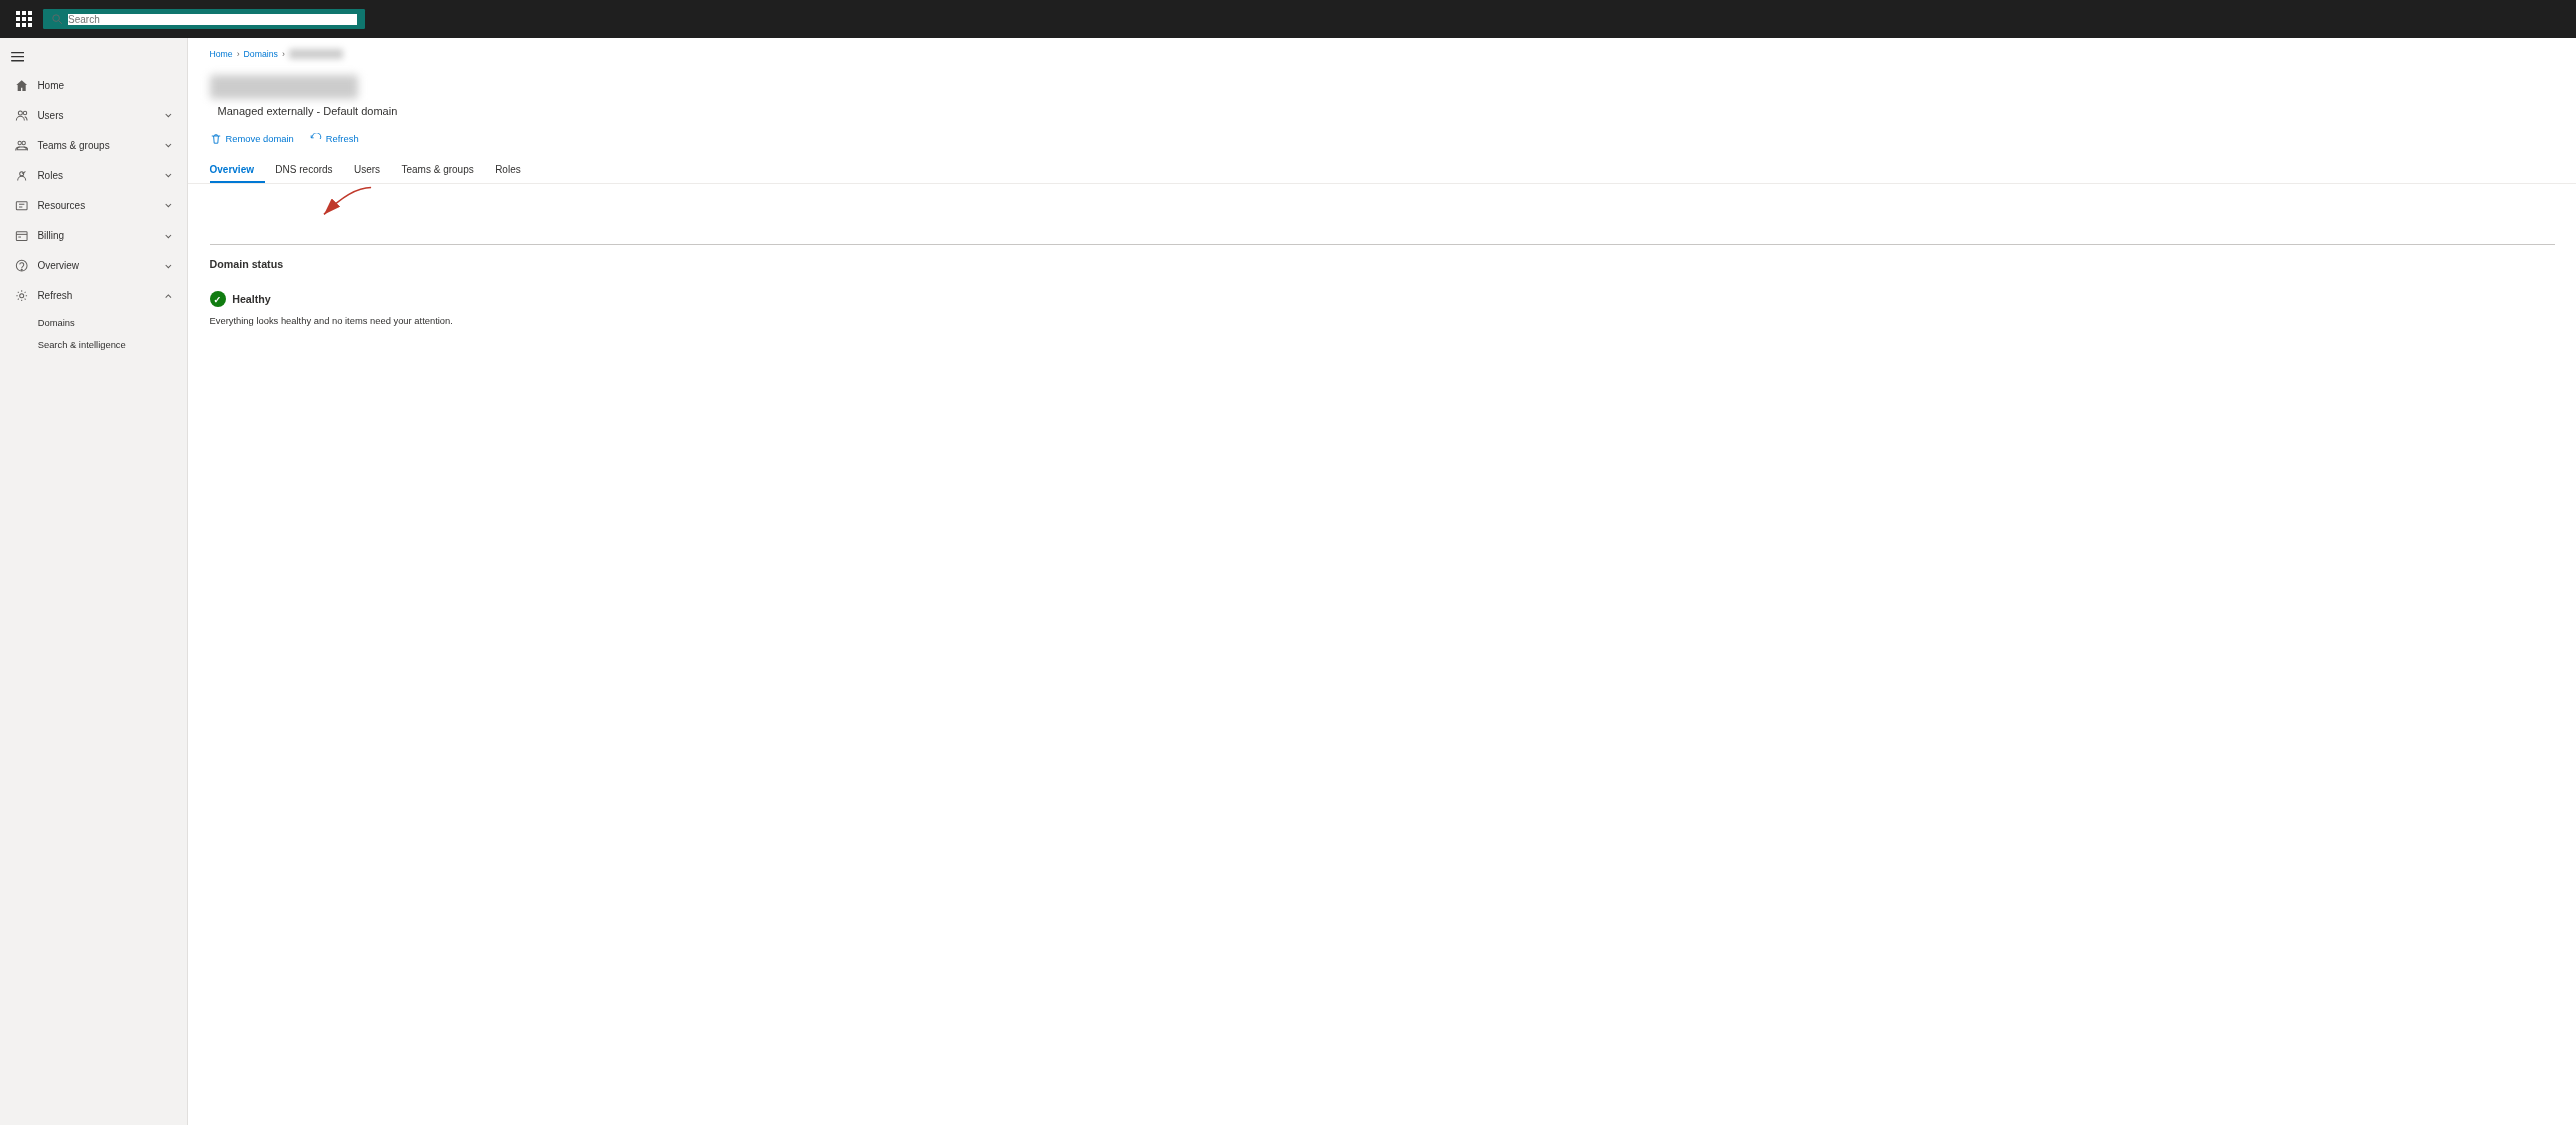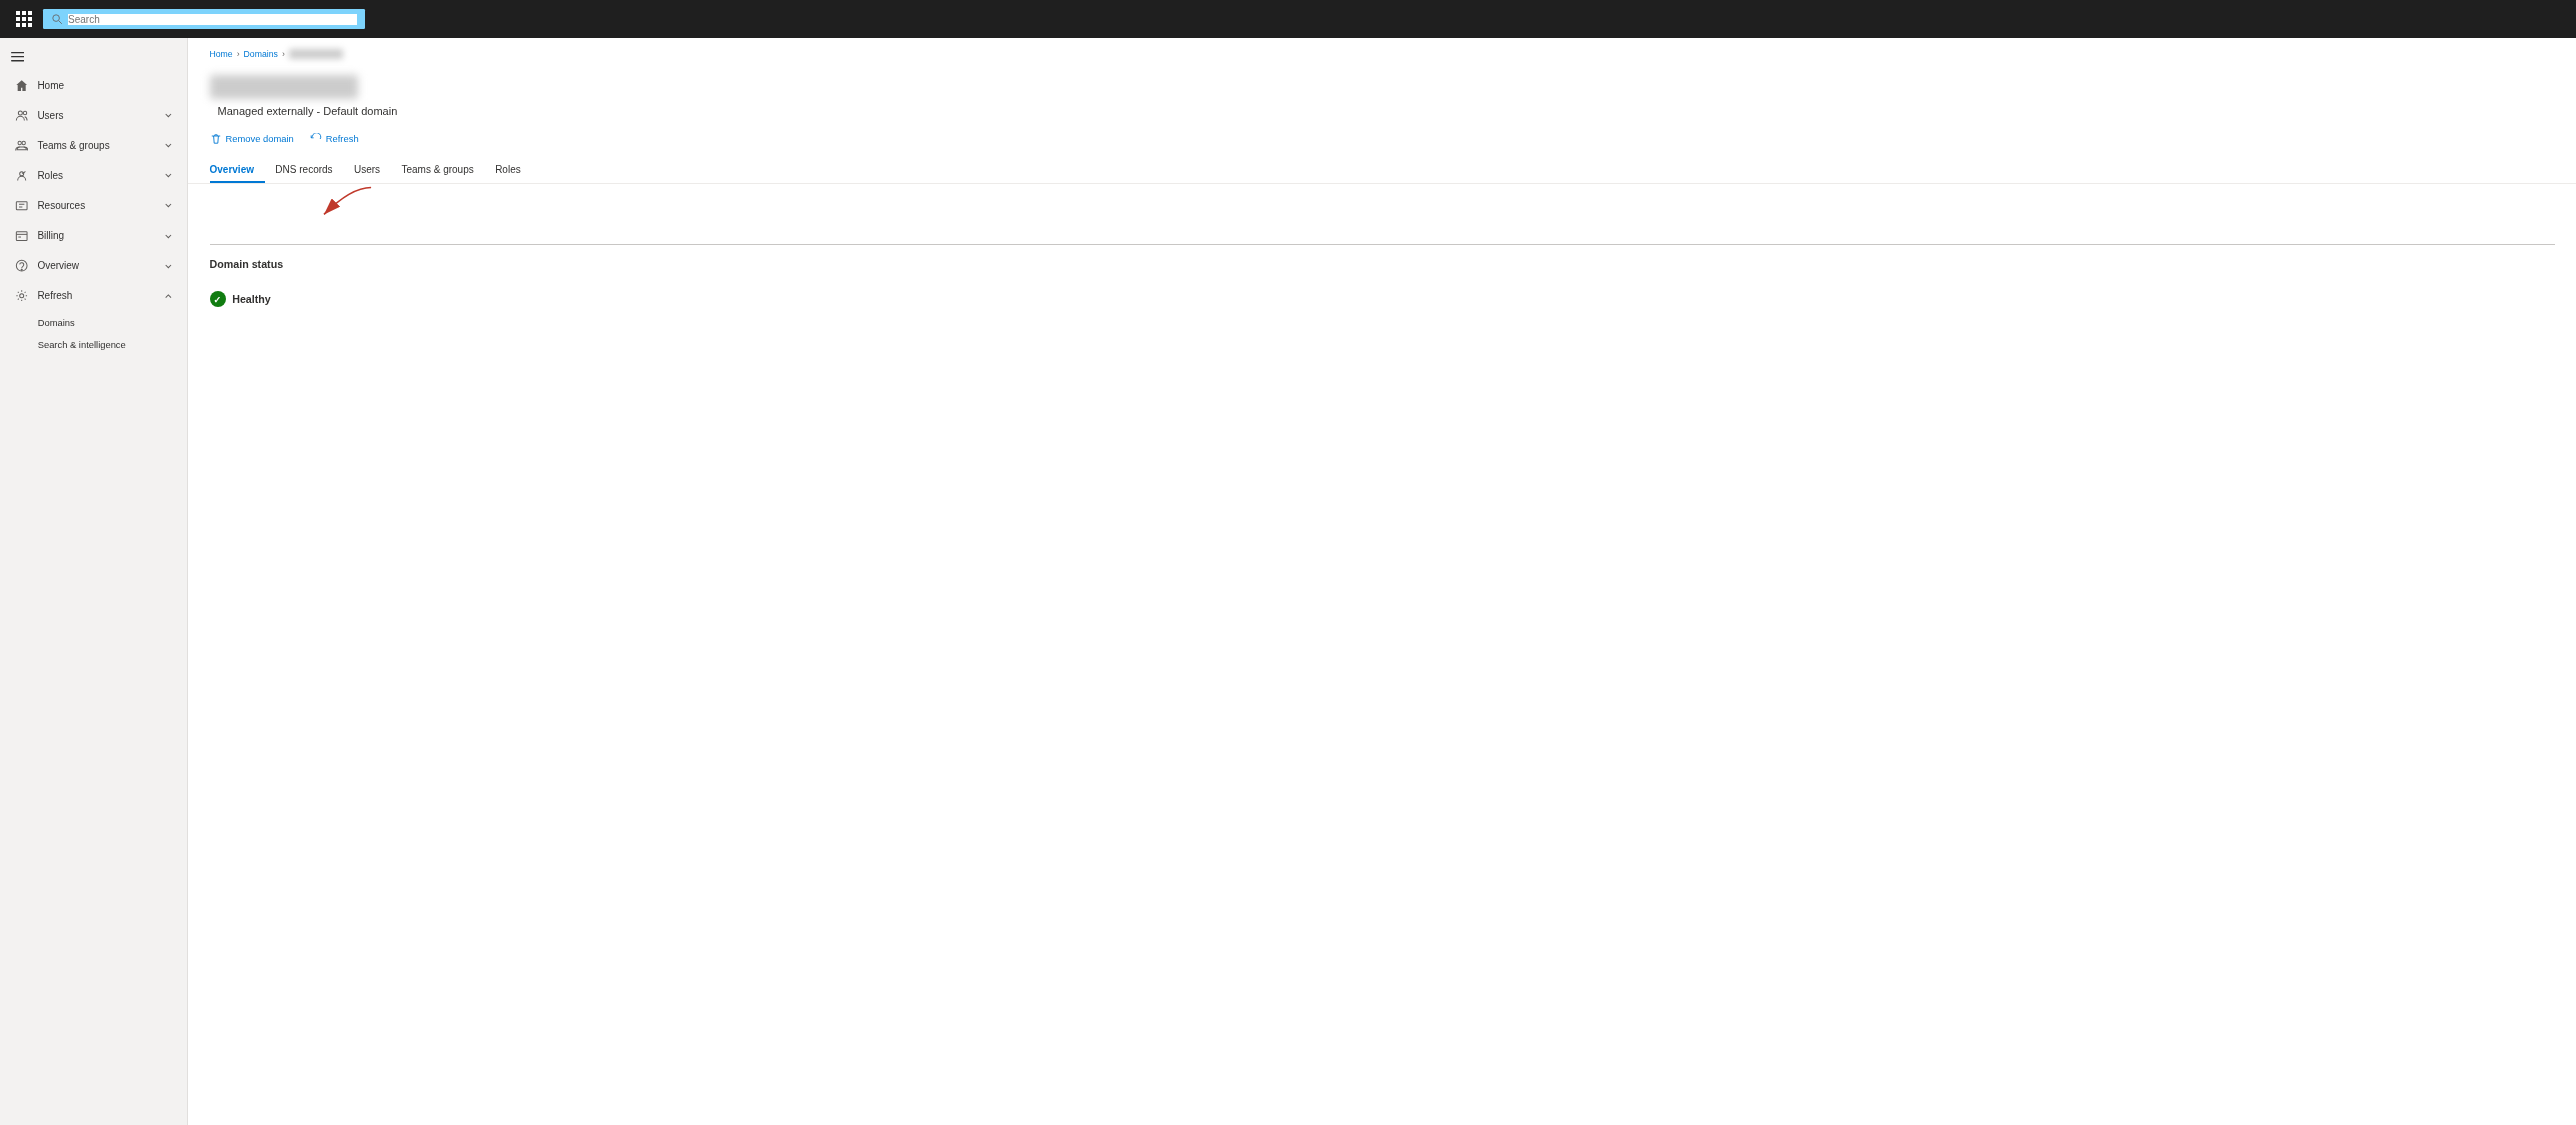--- a/index.html
+++ b/index.html
@@ -31,21 +31,21 @@
     }
     .topbar-title {
       color: #fff;
       font-size: 12px;
       font-weight: 600;
       flex: 1;
     }
     .topbar-search {
       display: flex;
       align-items: center;
-      background: #7dd3fc;
+      background: #0f766e;
       border-radius: 1.3px;
       padding: 4px 8px;
       width: 322px;
     }
     .topbar-search svg {
       width: 12px; height: 12px;
       margin-right: 5.4px;
       flex-shrink: 0;
     }
     .topbar-search input {
@@ -470,17 +470,18 @@
       </svg>
     </div>
 
     <div class="content-area">
       <hr class="section-divider">
       <div class="domain-status-title">Domain status</div>
       <div class="status-healthy">
         <div class="status-icon-healthy">✓</div>
         <span>Healthy</span>
       </div>
+      <div class="status-description">Everything looks healthy and no items need your attention.</div>
     </div>
 
   </main>
 </div>
 
 
 </body></html>

